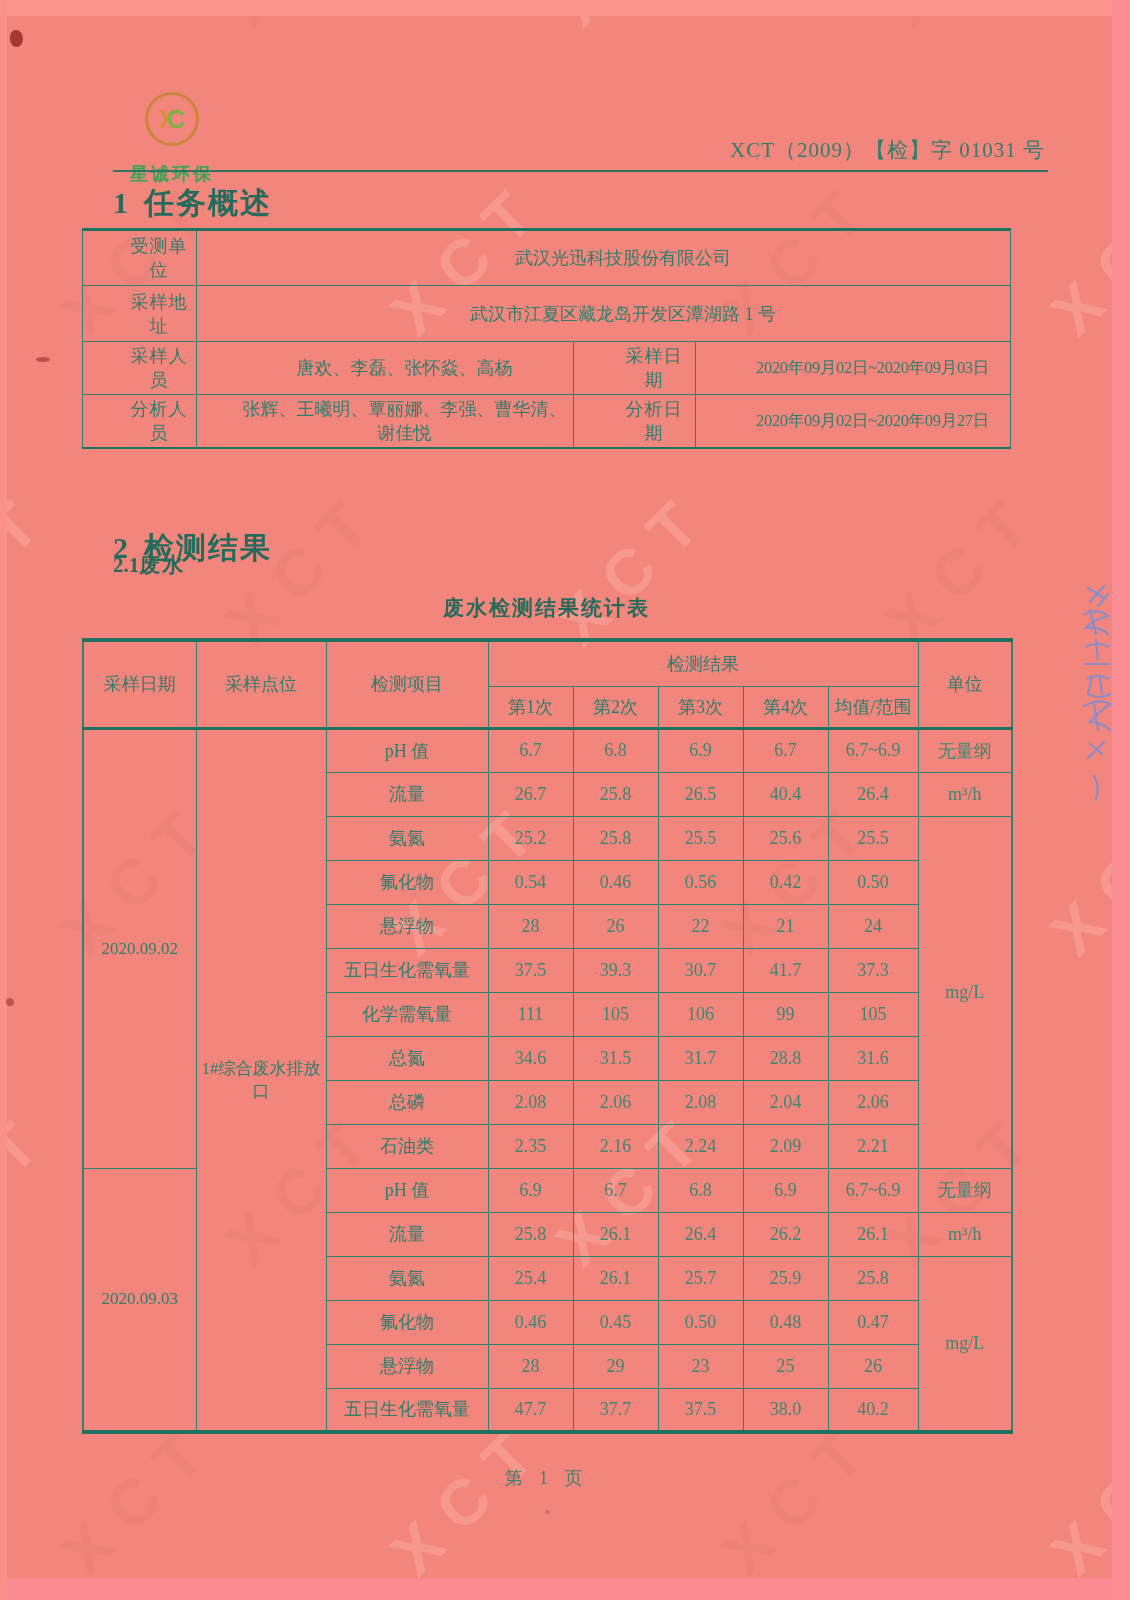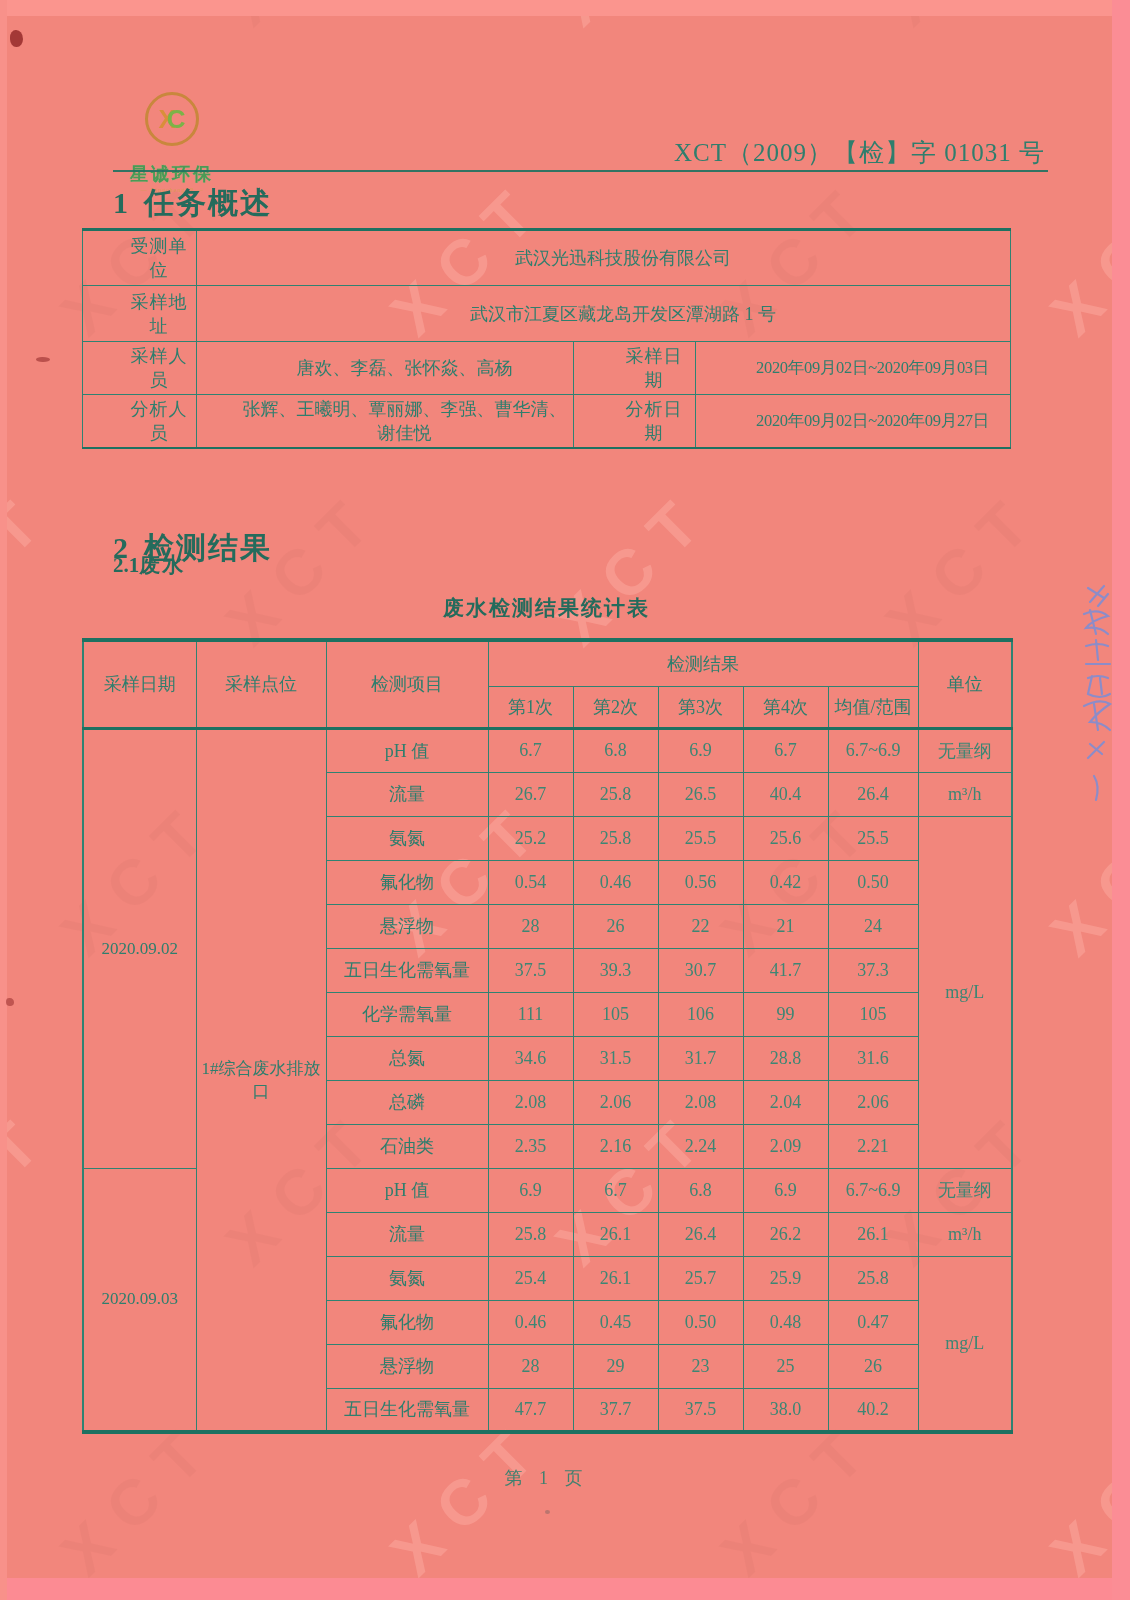--- a/index.html
+++ b/index.html
@@ -32,21 +32,21 @@
   
   .logo{position:absolute;left:112px;top:92px;width:120px;text-align:center;}
   .logo-ring{width:54px;height:54px;margin:0 auto;border:3px solid #c9873d;border-radius:50%;
              display:flex;align-items:center;justify-content:center;
              font-family:"Liberation Sans",sans-serif;font-weight:bold;font-size:26px;line-height:1;}
   .logo-ring .lx{color:#d98f3a;margin-right:-9px;}
   .logo-ring .lc{color:#7bb348;}
   .logo-name{margin-top:16px;color:#4c9a55;font-size:18px;letter-spacing:3px;font-weight:bold;
              text-shadow:0 0 1px #8abf8a;}
   .logo-sub{color:#d89a55;font-size:6px;letter-spacing:1px;margin-top:1px;}
-  .doc-number{position:absolute;right:85px;top:136px;color:var(--ink);font-size:25px;letter-spacing:1px;}
+  .doc-number{position:absolute;right:85px;top:136px;color:var(--ink);font-size:21px;letter-spacing:1px;}
   .head-rule{position:absolute;left:113px;top:170px;width:935px;height:2.4px;background:var(--line-strong);opacity:.9;}
   .h-sec{position:absolute;color:var(--ink-strong);font-weight:bold;font-size:30px;letter-spacing:2px;}
   .h-sec .n{margin-right:16px;letter-spacing:0;}
   #h1{left:113px;top:183px;}
   #h2{left:113px;top:528px;}
   #h21{left:113px;top:551px;font-size:21px;}
   #h21 .n{margin-right:0;}
   .tbl-title{position:absolute;left:82px;top:594px;width:929px;text-align:center;
              color:var(--ink-strong);font-weight:bold;font-size:21px;letter-spacing:2px;}
   

